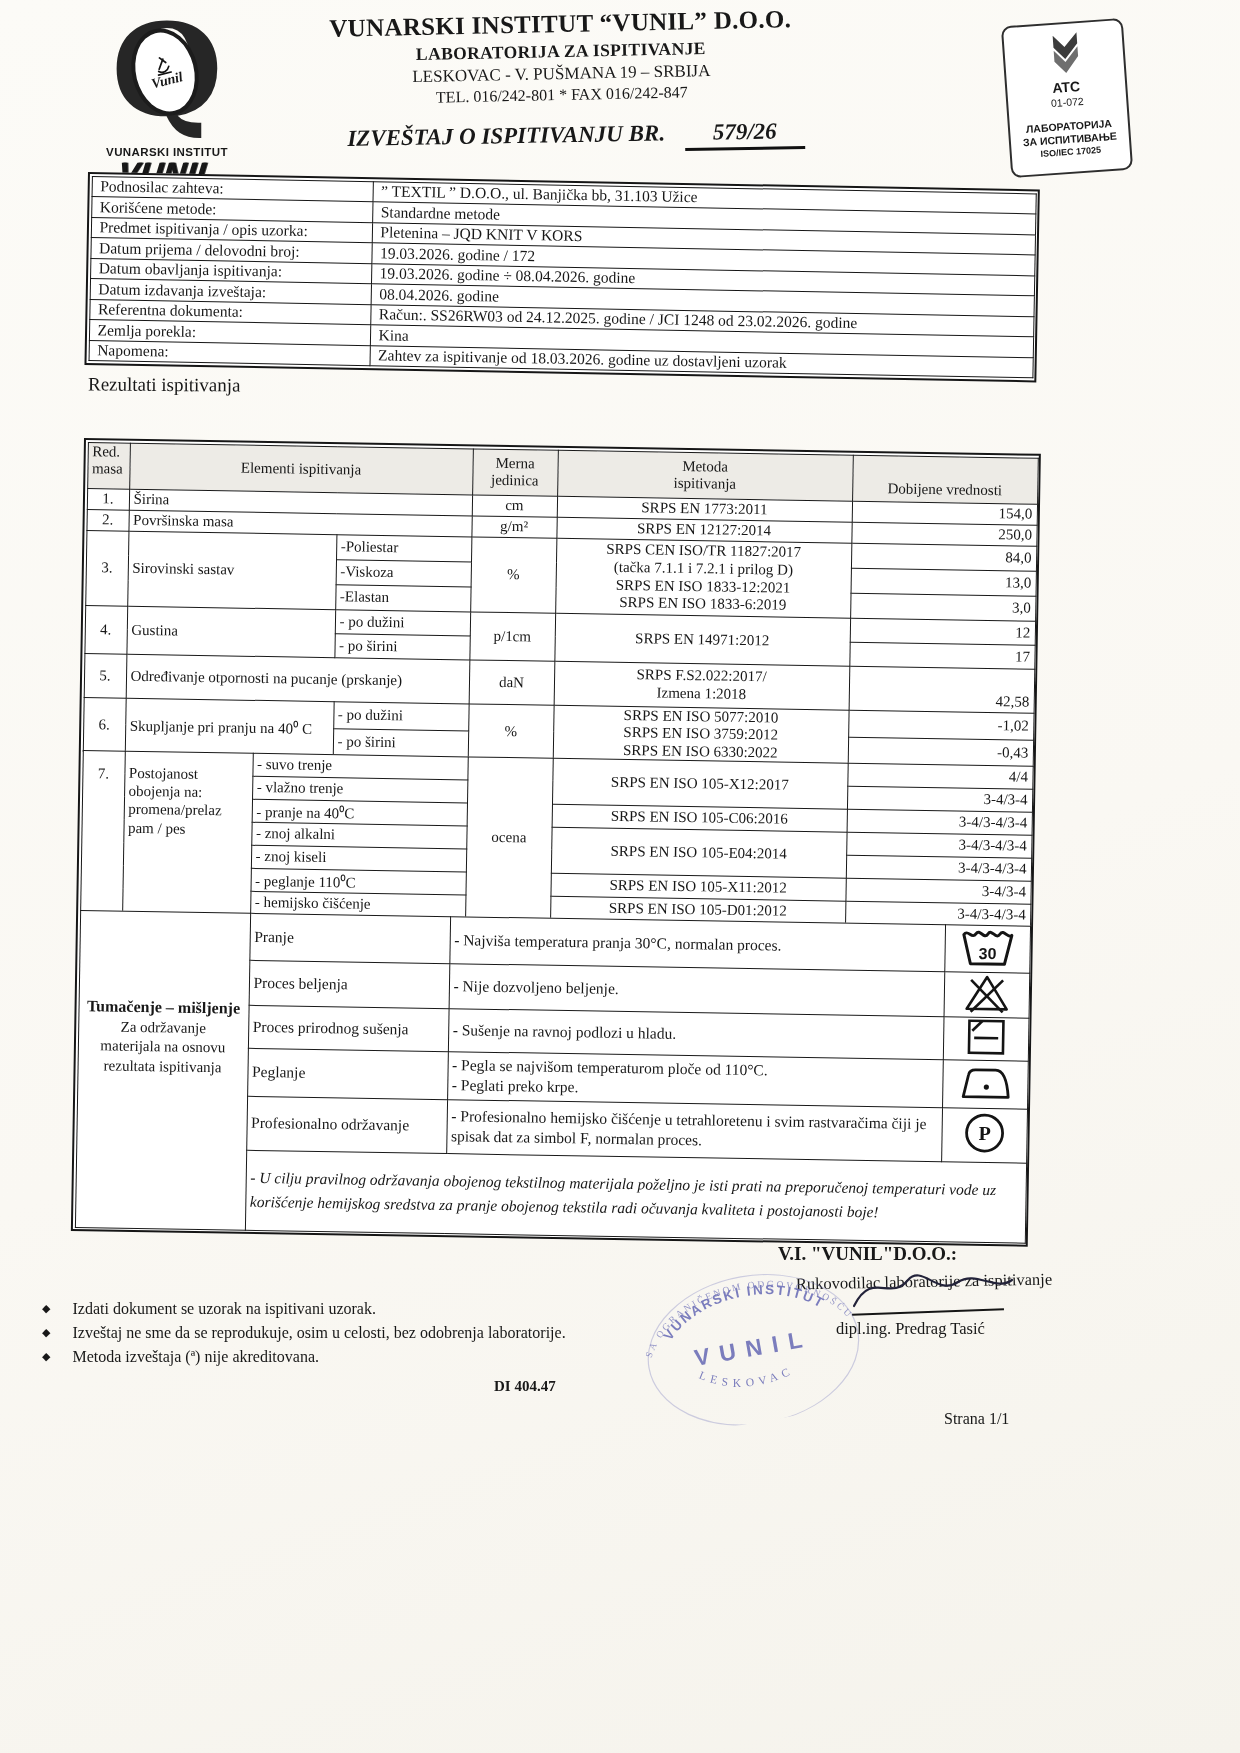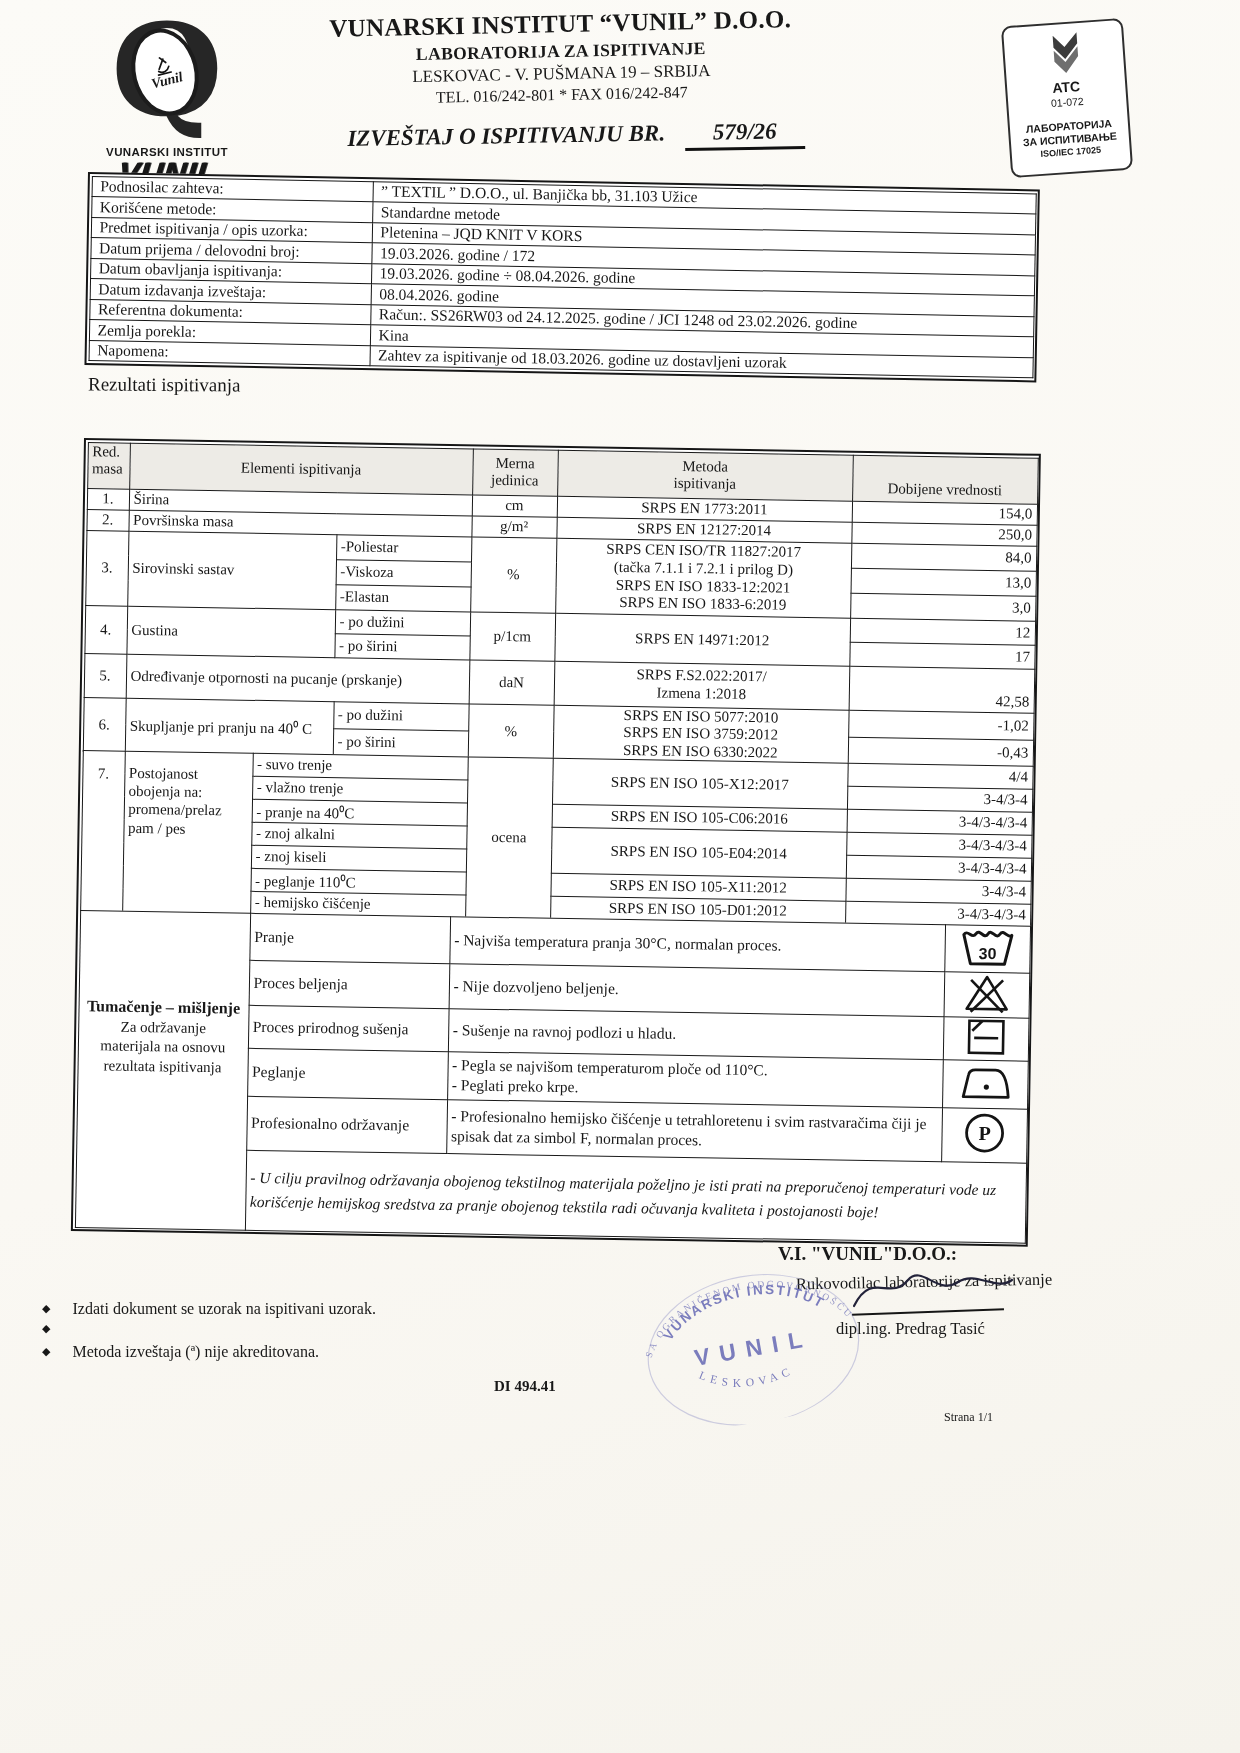--- a/index.html
+++ b/index.html
@@ -70,21 +70,21 @@
   .sig-company{position:absolute;left:778px;top:1243px;font-size:19px;font-weight:bold;}
   .sig-role{position:absolute;left:796px;top:1272px;font-size:16.5px;white-space:nowrap;transform:rotate(-1.1deg);}
   .sig-line{position:absolute;left:852px;top:1311px;width:152px;border-top:2px solid #161616;transform:rotate(-2deg);}
   .sig-name{position:absolute;left:836px;top:1319px;font-size:16.5px;}
   .sig-squiggle{position:absolute;left:846px;top:1262px;}
   .stamp{position:absolute;left:628px;top:1250px;width:246px;height:172px;transform:rotate(-10deg);opacity:.88;}
   .bullets{position:absolute;left:42px;top:1300px;width:580px;font-size:16px;}
   .bullet-row{margin-bottom:6px;display:flex;align-items:baseline;}
   .diamond{font-size:11px;margin-right:22px;position:relative;top:-2px;}
   .doc-code{position:absolute;left:494px;top:1378px;font-size:15px;font-weight:bold;}
-  .page-num{position:absolute;left:944px;top:1410px;font-size:12px;}
+  .page-num{position:absolute;left:944px;top:1410px;font-size:16px;}
 </style>
 </head>
 <body>
 
 <div class="page">
 
   <div class="logo">
     <div class="logo-q">
       <span class="logo-q-glyph">Q</span>
       <span class="logo-oval">
@@ -437,22 +437,23 @@
     </g>
   </svg>
 
   <div class="bullets">
     <div class="bullet-row">
       <span class="diamond">◆</span>
       <span>Izdati dokument se uzorak na ispitivani uzorak.</span>
     </div>
     <div class="bullet-row">
       <span class="diamond">◆</span>
+      <span>Izveštaj ne sme da se reprodukuje, osim u celosti, bez odobrenja laboratorije.</span>
     </div>
     <div class="bullet-row">
       <span class="diamond">◆</span>
       <span>Metoda izveštaja (ª) nije akreditovana.</span>
     </div>
   </div>
-  <div class="doc-code">DI 494.41</div>
+  <div class="doc-code">DI 404.47</div>
   <div class="page-num">Strana 1/1</div>
 
 </div>
 
 </body></html>

